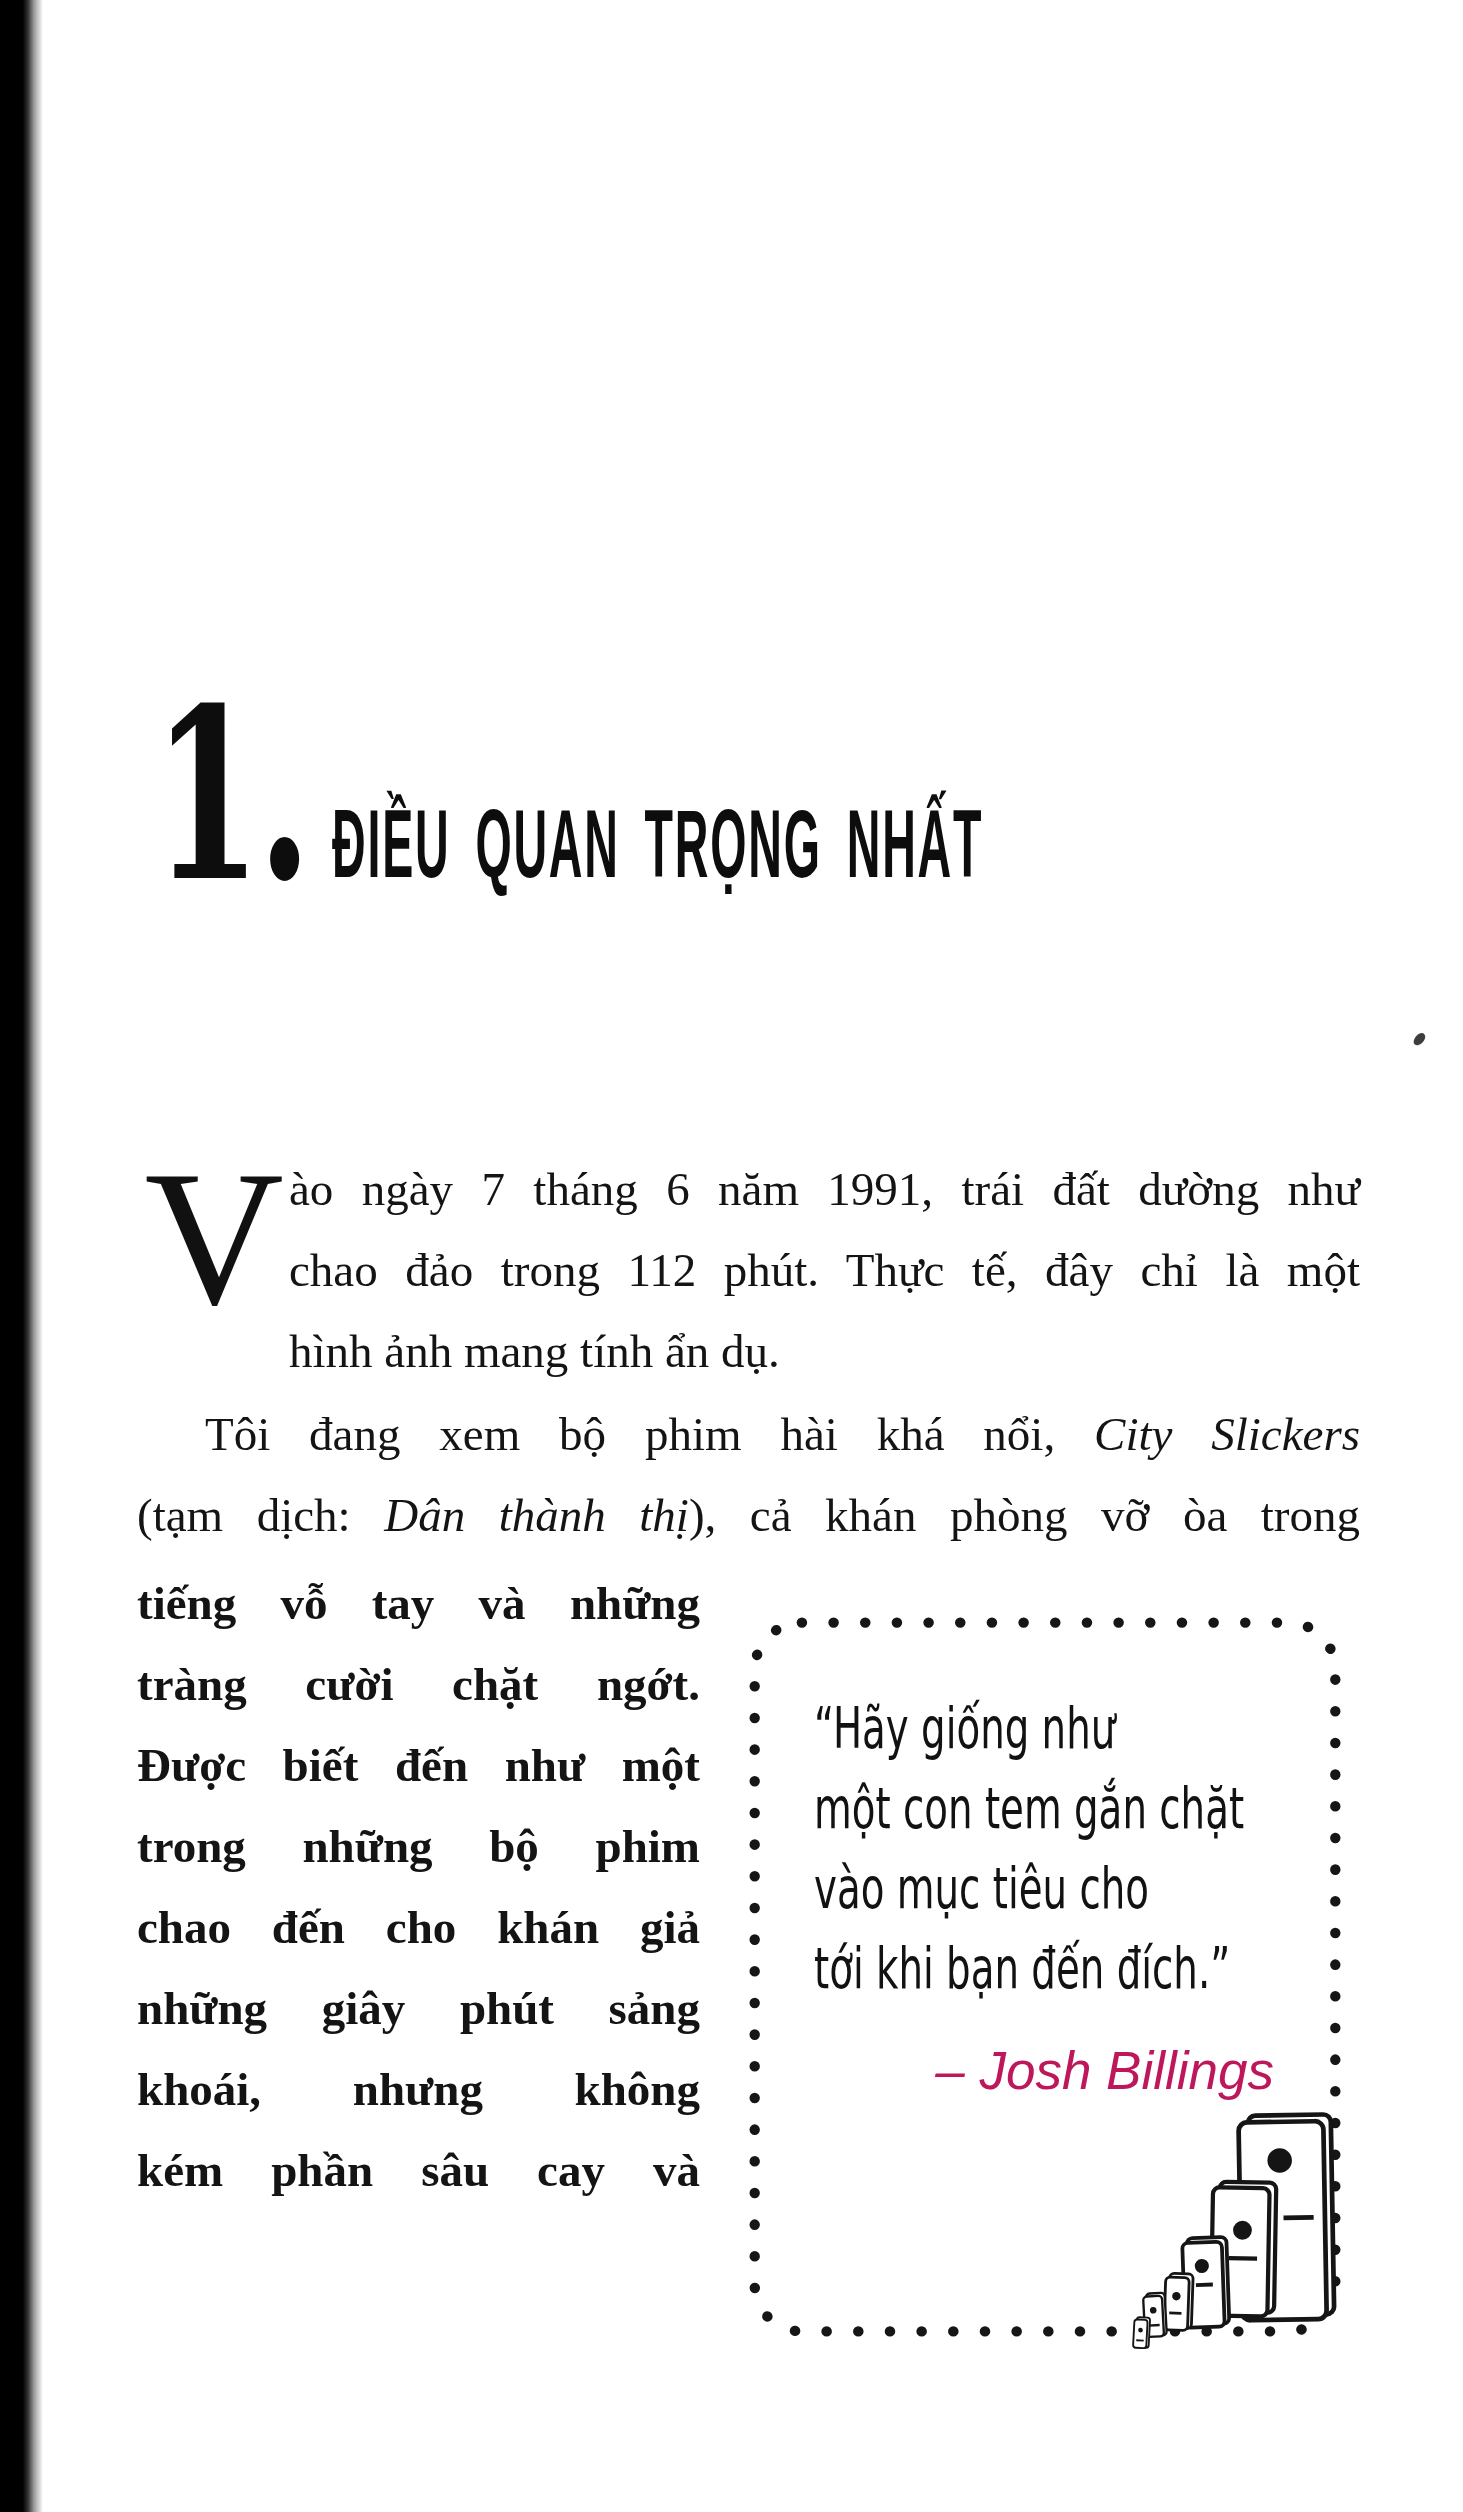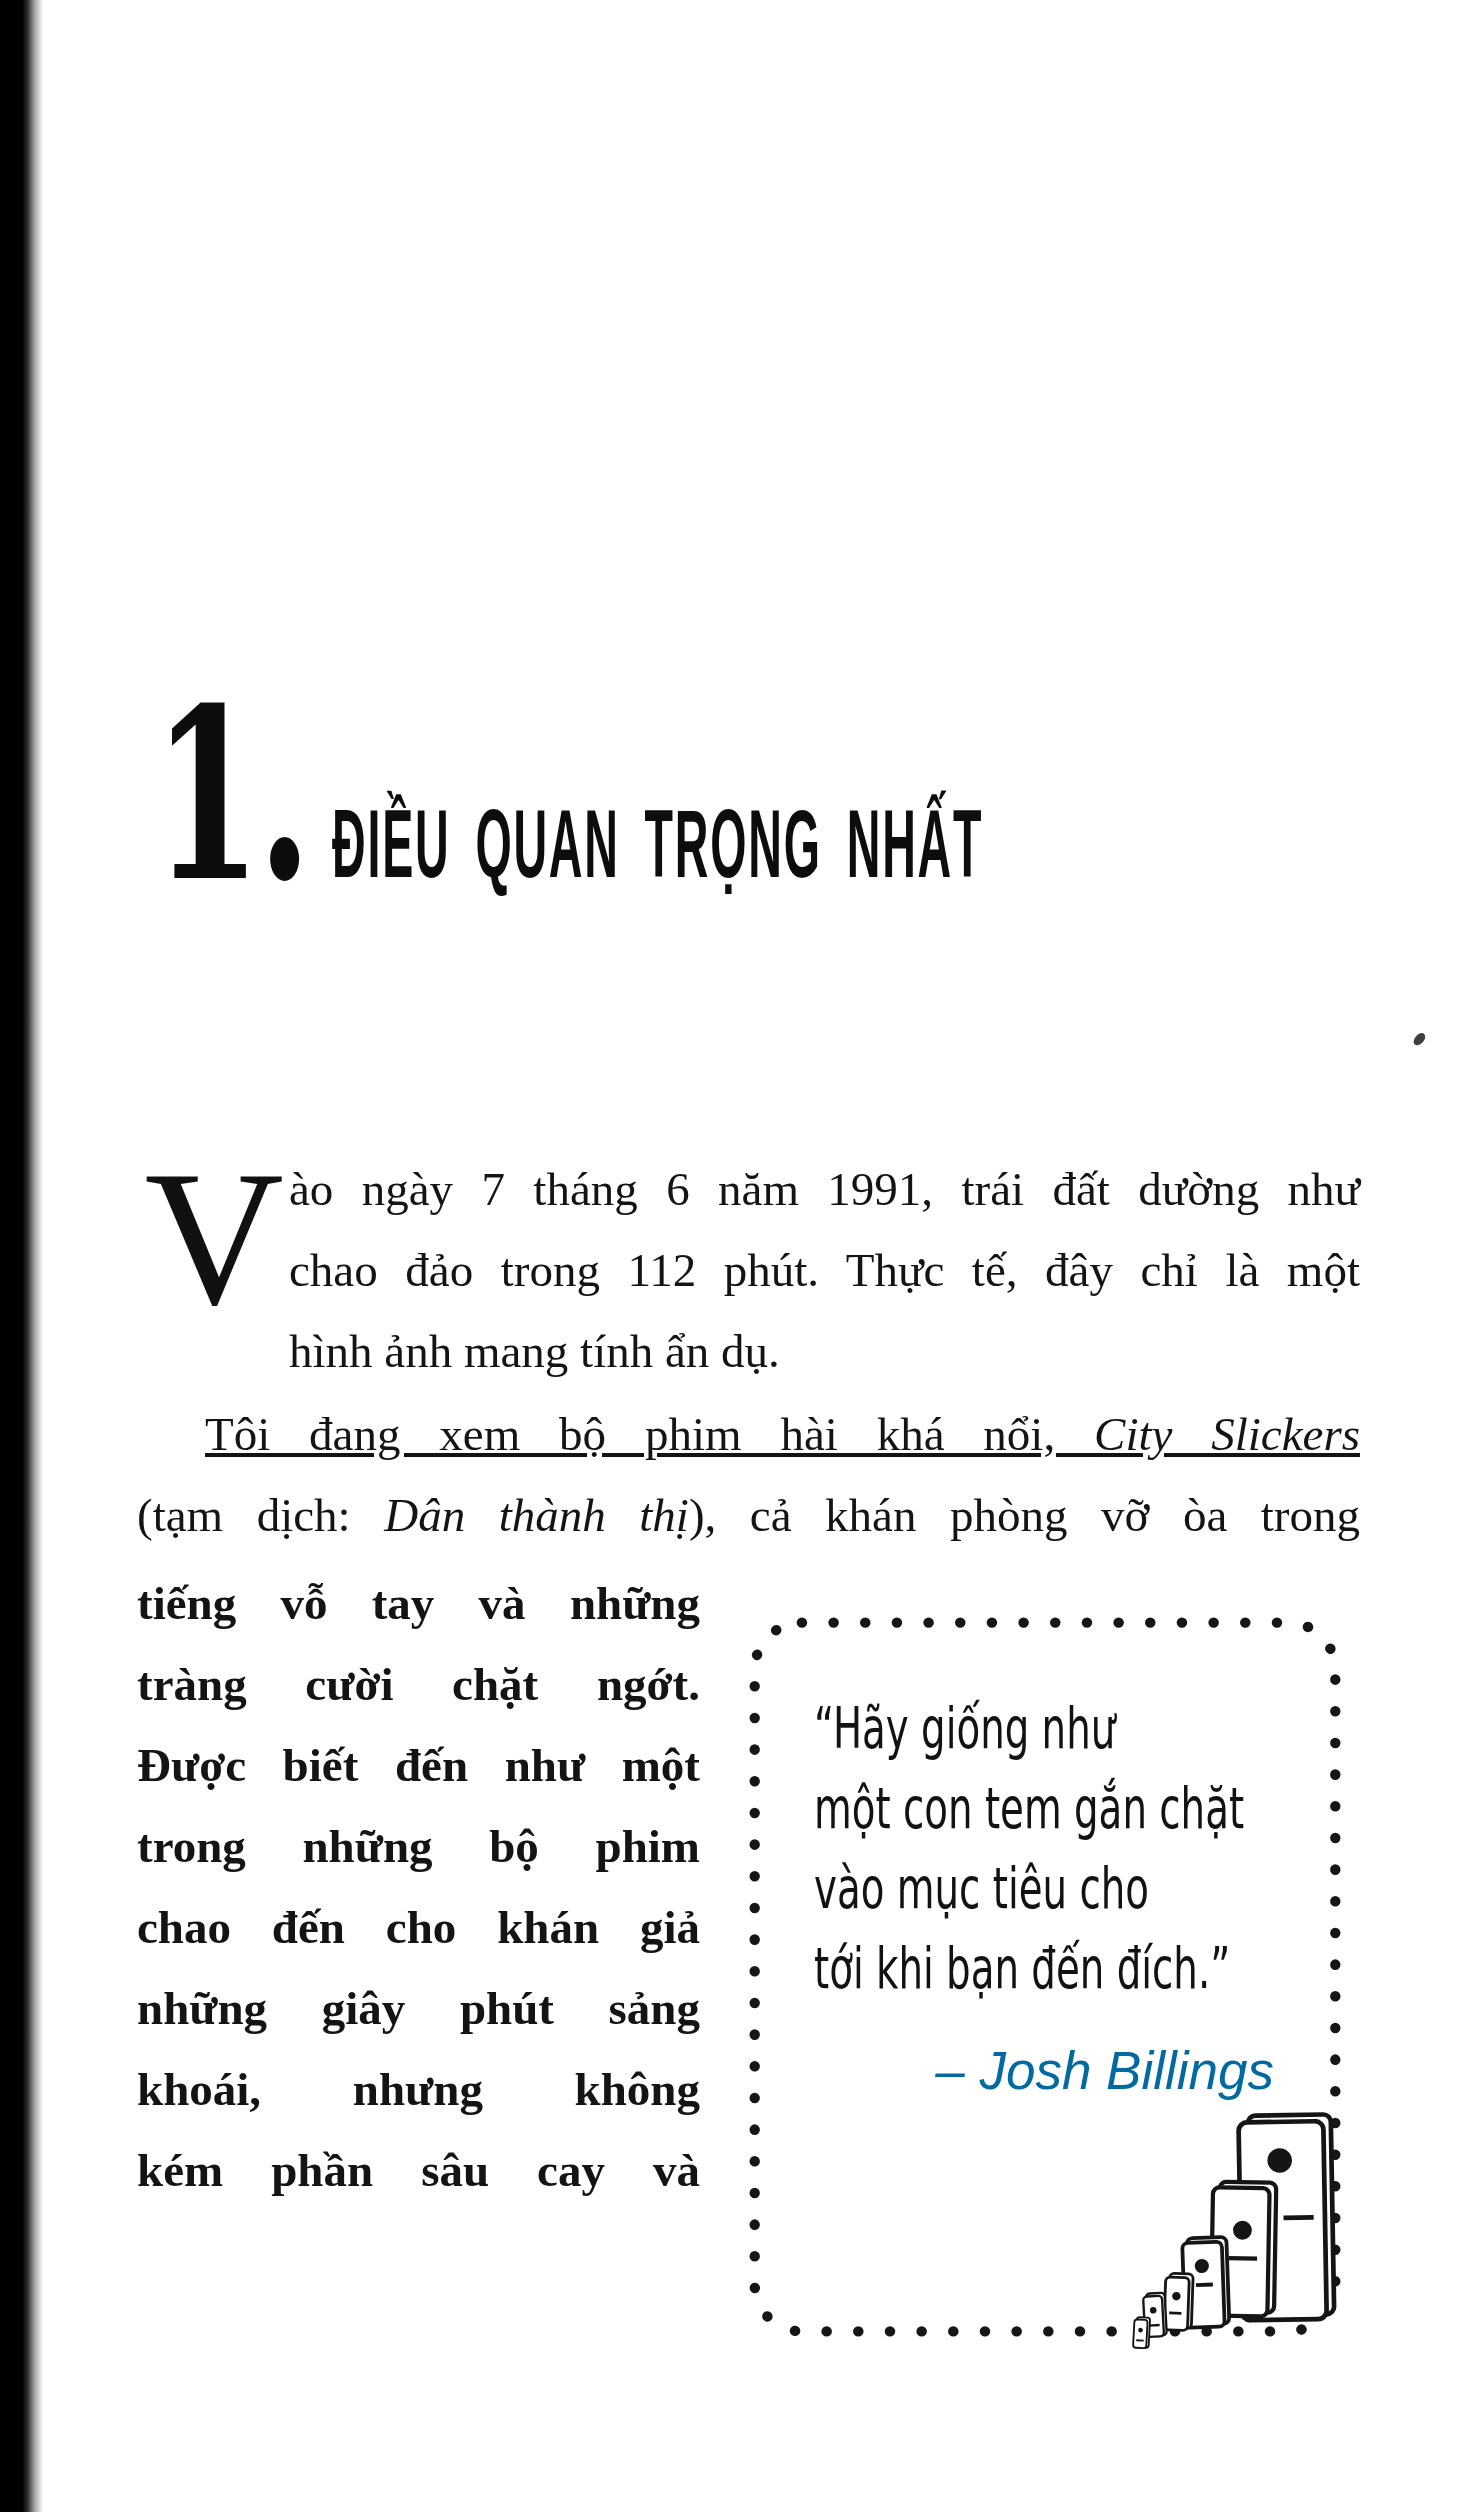--- a/index.html
+++ b/index.html
@@ -32,40 +32,40 @@
     transform:scaleX(0.48);transform-origin:left top;
     white-space:nowrap;
   }
   
   .bodytext{color:#141414;font-size:47px;}
   .para1{position:absolute;left:137px;top:1149px;width:1223px;}
   .para2{position:absolute;left:137px;top:1394px;width:1223px;}
   .narrowcol{position:absolute;left:137px;top:1563px;width:563px;font-weight:bold;}
   .jline{line-height:81px;text-align:justify;text-align-last:justify;}
   .plain-line{line-height:81px;text-align:left;}
-  .indent{text-indent:68px;text-decoration:underline;}
+  .indent{text-indent:68px;}
   .dropcap{
     float:left;width:137px;height:162px;margin:1.9px 7.5px 0 7.5px;
     font-family:"Liberation Serif",serif;
     font-size:193px;line-height:174px;color:#111;
   }
   
   .quote-border{position:absolute;left:748px;top:1616px;}
   .quote-text{
     position:absolute;left:814px;top:1688px;width:849px;
     font-family:"DejaVu Sans",sans-serif;
     font-size:57px;line-height:80px;color:#121212;
     transform:scaleX(0.68);transform-origin:left top;
   }
   .qline{white-space:nowrap;}
   .quote-attr{
     position:absolute;left:802px;top:2040px;width:472px;
     text-align:right;
     font-family:"Liberation Sans",sans-serif;font-style:italic;
-    font-size:53px;line-height:62px;color:#0369a1;
+    font-size:53px;line-height:62px;color:#be185d;
   }
   .dominoes{position:absolute;left:1113px;top:2101px;}
   
   .speck{
     position:absolute;left:1415px;top:1032px;width:8.5px;height:14px;
     background:#1c1c1c;border-radius:50%;
     transform:rotate(42deg);opacity:.85;
   }
 </style>
 </head>

